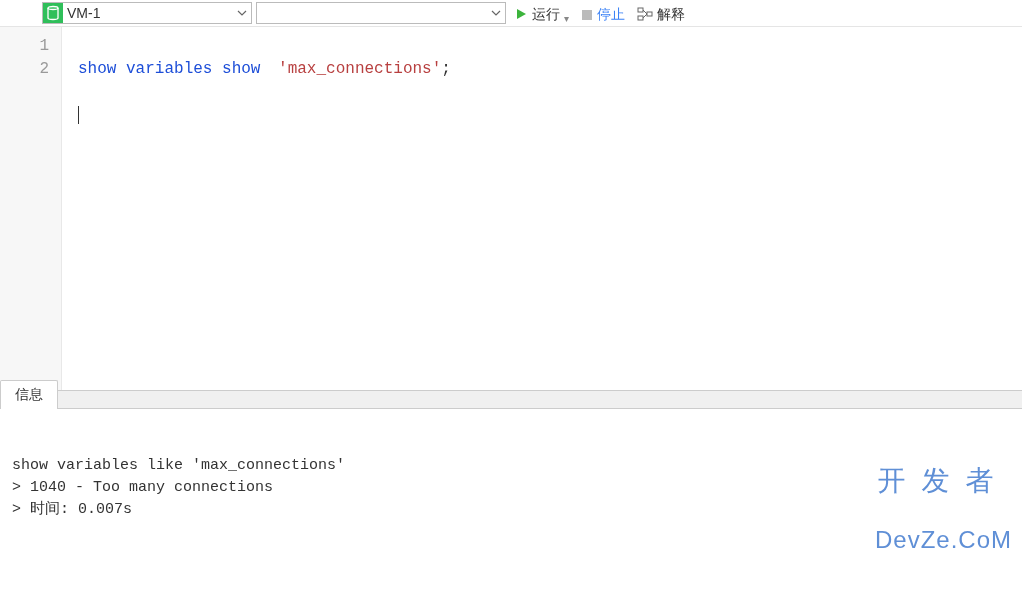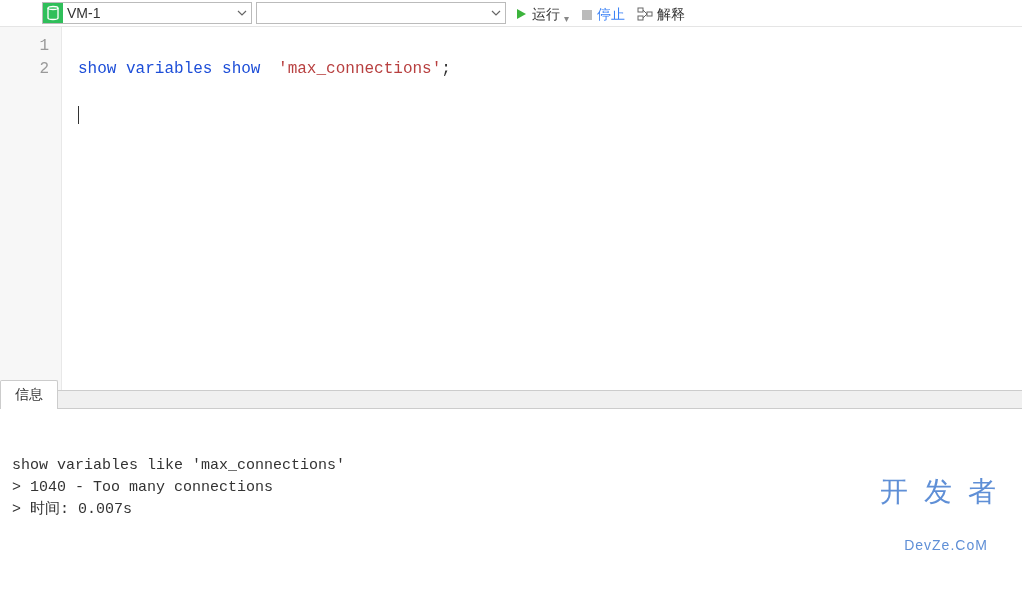--- a/index.html
+++ b/index.html
@@ -156,21 +156,21 @@
   font-family: "Microsoft YaHei", Arial, sans-serif;
   line-height: 1.05;
   pointer-events: none;
 }
 .watermark .cn {
   font-size: 28px;
   letter-spacing: 16px;
   font-weight: 300;
 }
 .watermark .en {
-  font-size: 14px;
+  font-size: 24px;
   letter-spacing: 1px;
   font-family: Verdana, Arial, sans-serif;
 }
 </style>
 </head>
 <body>
 
 <div class="toolbar">
   <div class="combo combo1">
     <span class="icon-box">

